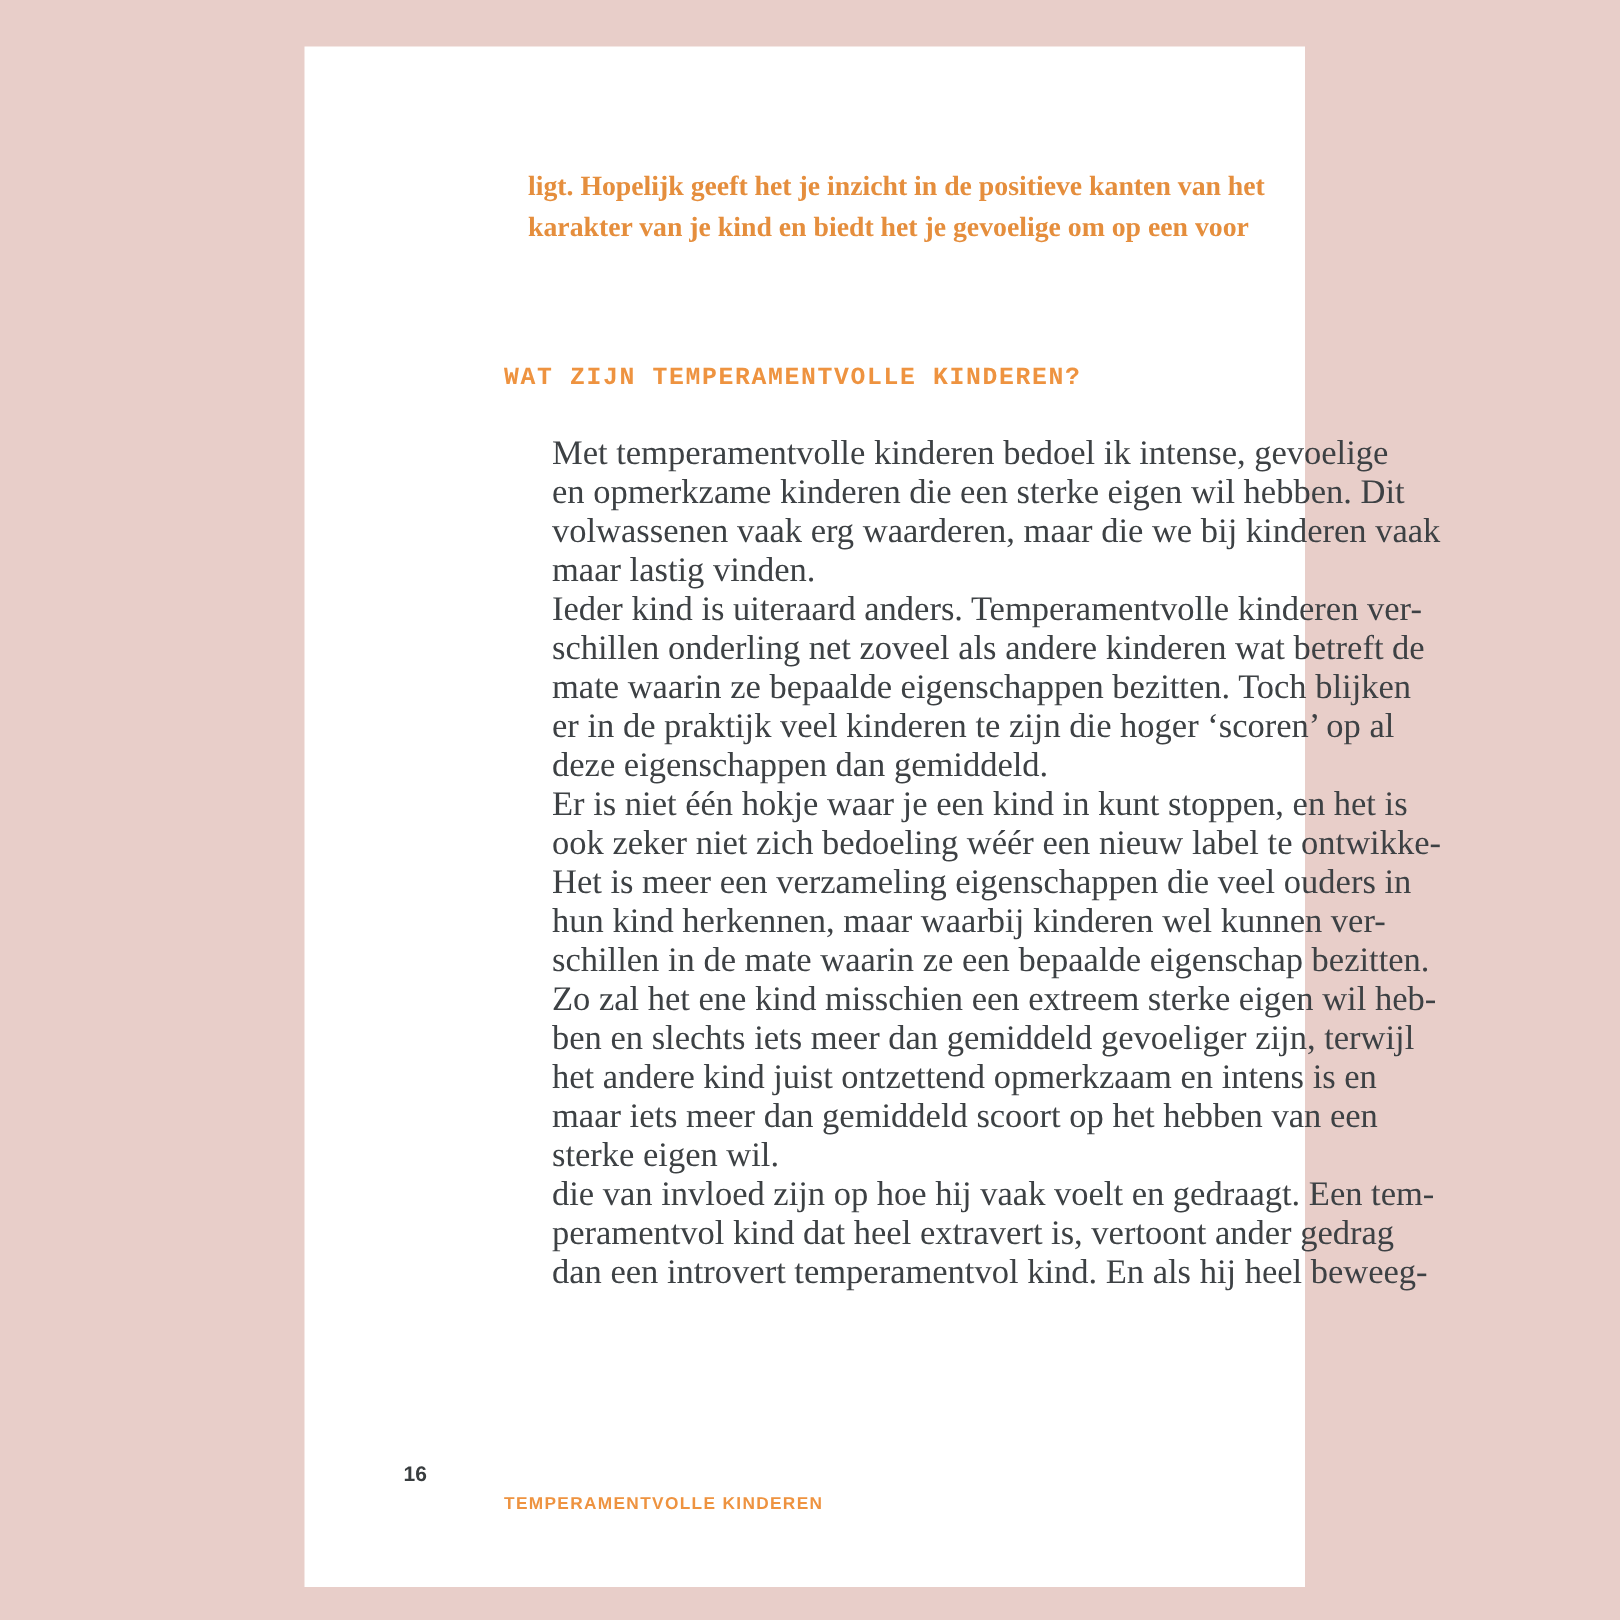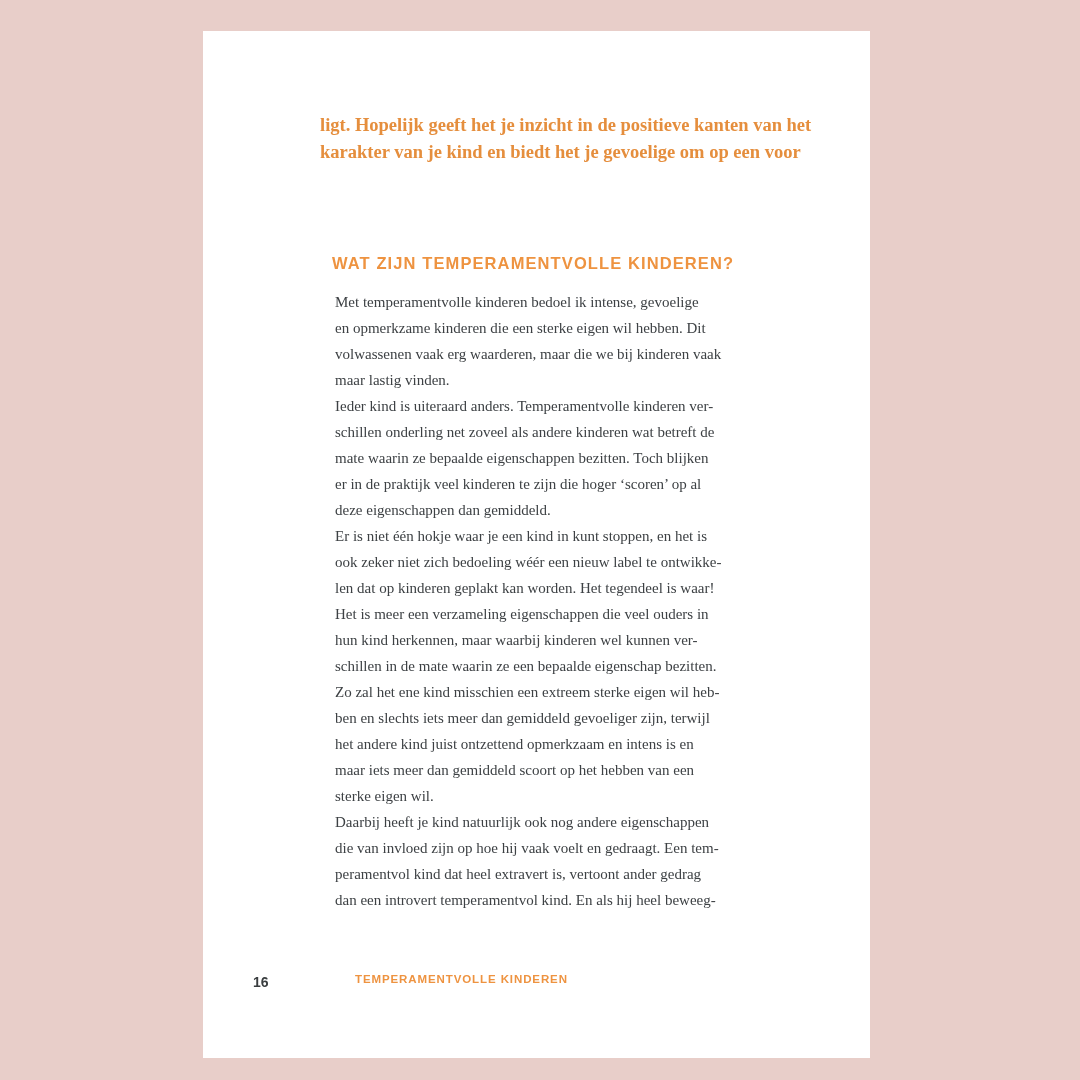--- a/index.html
+++ b/index.html
@@ -3,21 +3,21 @@
 <meta charset="utf-8">
 <style>
   :root{
     --bg:#e8cec9;
     --paper:#ffffff;
     --accent:#ee9340;
     --intro:#e58e3d;
     --text:#3d4144;
     --pagenum:#393d3f;
   }
-  *{box-sizing:border-box;}
+  *{box-sizing:border-box;padding-left:16px;}
   html,body{margin:0;padding:0;}
   body{
     width:1080px;height:1080px;
     background:var(--bg);
     position:relative;
     font-family:"Liberation Serif", serif;
     overflow:hidden;
   }
   .paper{
     position:absolute;
@@ -39,89 +39,86 @@
     left:117px;top:211px;
     font-family:"Liberation Sans", sans-serif;
     font-weight:bold;
     font-size:16.5px;
     letter-spacing:1.1px;
     color:var(--accent);
     white-space:nowrap;
   }
   .bodytext{
     position:absolute;
-    left:132px;top:258px;
+    left:117px;top:258px;
     width:470px;
-    font-size:15px;
+    font-size:23px;
     line-height:26px;
     color:var(--text);
   }
   .line{white-space:pre;}
   .para{margin:0;}
   .footer-num{
     position:absolute;
     left:50px;top:943px;
     font-family:"Liberation Sans", sans-serif;
     font-weight:bold;
     font-size:14px;
     color:var(--pagenum);
   }
   .footer-title{
     position:absolute;
-    left:117px;top:942px;
+    left:117px;top:966px;
     font-family:"Liberation Sans", sans-serif;
     font-weight:bold;
     font-size:11.5px;
     letter-spacing:0.9px;
     color:var(--accent);
     white-space:nowrap;
-    margin-left:35px;
   }
 </style>
 </head>
 <body>
 
 <div class="paper">
 
   <div class="intro">
       <div class="line">ligt. Hopelijk geeft het je inzicht in de positieve kanten van het</div>
       <div class="line">karakter van je kind en biedt het je gevoelige om op een voor</div>
     </div>
 
-  <h2 class="heading" style="margin:12px;">WAT ZIJN TEMPERAMENTVOLLE KINDEREN?</h2>
+  <h2 class="heading" style="margin:0;font-family:Liberation Mono, monospace;">WAT ZIJN TEMPERAMENTVOLLE KINDEREN?</h2>
 
   <div class="bodytext">
       <div class="para">
         <div class="line">Met temperamentvolle kinderen bedoel ik intense, gevoelige</div>
         <div class="line">en opmerkzame kinderen die een sterke eigen wil hebben. Dit</div>
         <div class="line">volwassenen vaak erg waarderen, maar die we bij kinderen vaak</div>
         <div class="line">maar lastig vinden.</div>
       </div>
       <div class="para">
         <div class="line">Ieder kind is uiteraard anders. Temperamentvolle kinderen ver-</div>
         <div class="line">schillen onderling net zoveel als andere kinderen wat betreft de</div>
         <div class="line">mate waarin ze bepaalde eigenschappen bezitten. Toch blijken</div>
         <div class="line">er in de praktijk veel kinderen te zijn die hoger ‘scoren’ op al</div>
         <div class="line">deze eigenschappen dan gemiddeld.</div>
       </div>
       <div class="para">
         <div class="line">Er is niet één hokje waar je een kind in kunt stoppen, en het is</div>
         <div class="line">ook zeker niet zich bedoeling wéér een nieuw label te ontwikke-</div>
-        <div class="line">len dat op kinderen geplakt kan worden. Het tegendeel is waar!</div>
         <div class="line">Het is meer een verzameling eigenschappen die veel ouders in</div>
         <div class="line">hun kind herkennen, maar waarbij kinderen wel kunnen ver-</div>
         <div class="line">schillen in de mate waarin ze een bepaalde eigenschap bezitten.</div>
         <div class="line">Zo zal het ene kind misschien een extreem sterke eigen wil heb-</div>
         <div class="line">ben en slechts iets meer dan gemiddeld gevoeliger zijn, terwijl</div>
         <div class="line">het andere kind juist ontzettend opmerkzaam en intens is en</div>
         <div class="line">maar iets meer dan gemiddeld scoort op het hebben van een</div>
         <div class="line">sterke eigen wil.</div>
       </div>
       <div class="para">
-        <div class="line">Daarbij heeft je kind natuurlijk ook nog andere eigenschappen</div>
         <div class="line">die van invloed zijn op hoe hij vaak voelt en gedraagt. Een tem-</div>
         <div class="line">peramentvol kind dat heel extravert is, vertoont ander gedrag</div>
         <div class="line">dan een introvert temperamentvol kind. En als hij heel beweeg-</div>
       </div>
     </div>
 
   <div class="footer-num">16</div>
 
   <div class="footer-title">TEMPERAMENTVOLLE KINDEREN</div>
 

